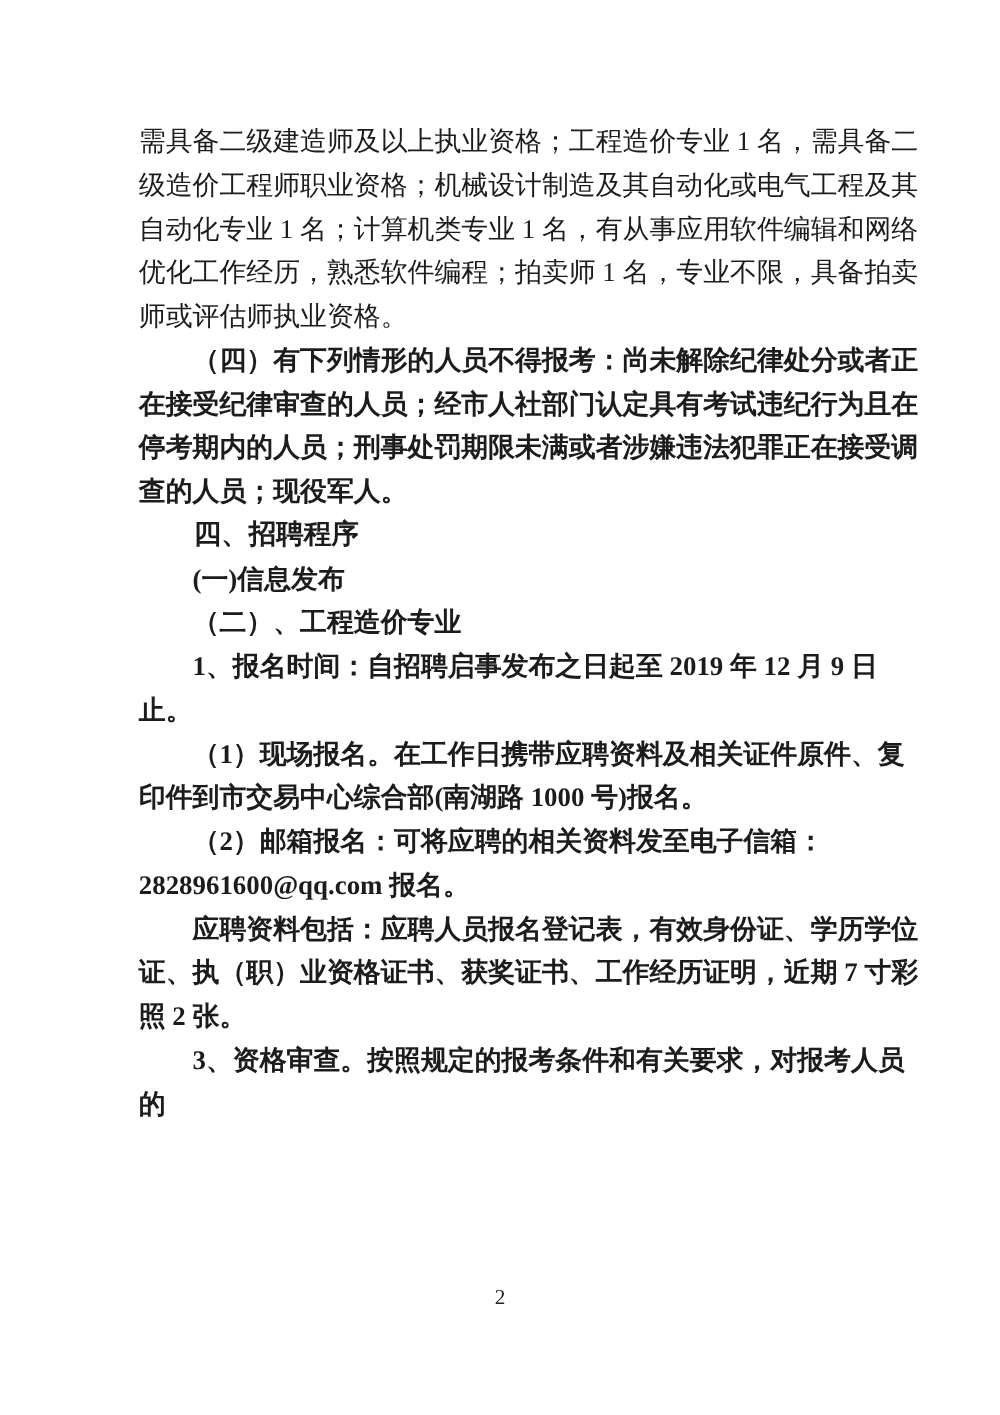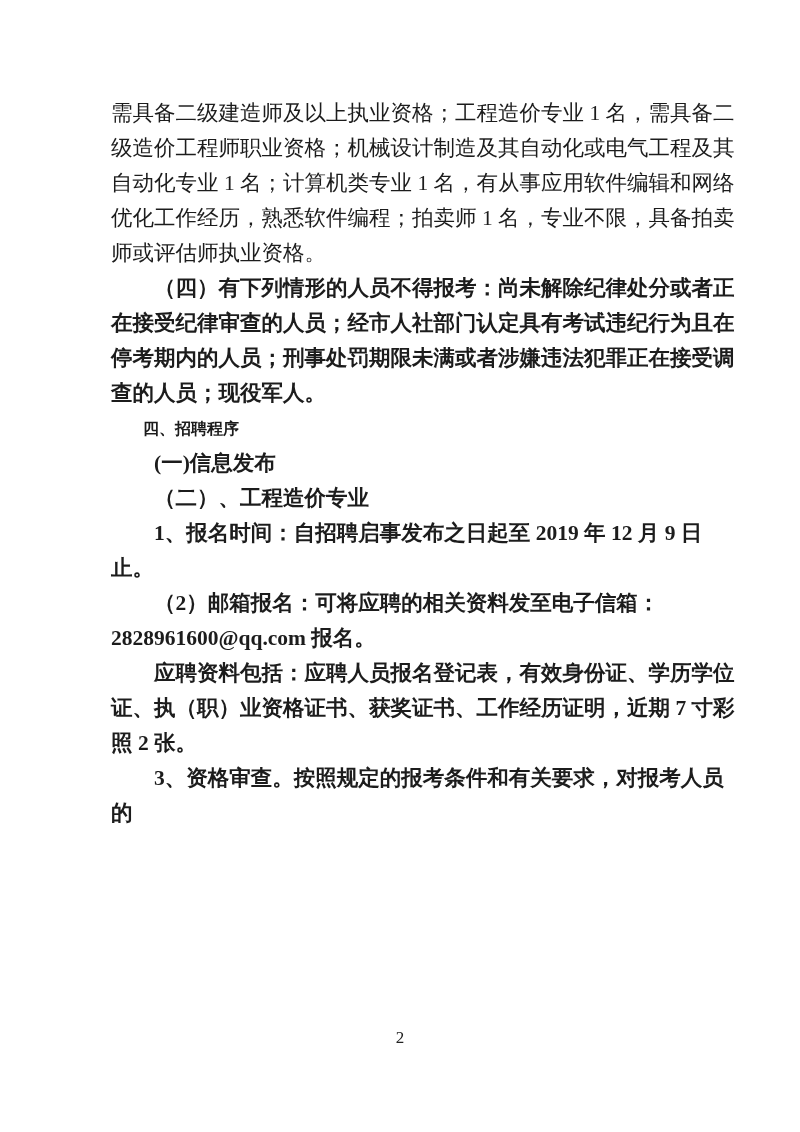--- a/index.html
+++ b/index.html
@@ -33,23 +33,23 @@
   }
   .content p {
     margin: 0;
     padding: 0;
   }
   .content p.indent {
     text-indent: 2em;
     font-weight: bold;
   }
   .content p.heading {
-    font-family: Liberation Sans, sans-serif;
+    font-family: Liberation Mono, monospace;
     font-weight: bold;
-    font-size: 16px;
+    font-size: 22px;
   }
   .footer {
     position: absolute;
     left: 0;
     top: 1028px;
     width: 100%;
     text-align: center;
     font-size: 17px;
     color: #222222;
     font-family: "Liberation Serif", "DejaVu Serif", serif;
@@ -59,18 +59,19 @@
 <body>
 
 <div class="page">
   <div class="content">
     <p>需具备二级建造师及以上执业资格；工程造价专业 1 名，需具备二级造价工程师职业资格；机械设计制造及其自动化或电气工程及其自动化专业 1 名；计算机类专业 1 名，有从事应用软件编辑和网络优化工作经历，熟悉软件编程；拍卖师 1 名，专业不限，具备拍卖师或评估师执业资格。</p>
     <p class="indent">（四）有下列情形的人员不得报考：尚未解除纪律处分或者正在接受纪律审查的人员；经市人社部门认定具有考试违纪行为且在停考期内的人员；刑事处罚期限未满或者涉嫌违法犯罪正在接受调查的人员；现役军人。</p>
     <p class="indent heading">四、招聘程序</p>
     <p class="indent">(一)信息发布</p>
     <p class="indent">（二）、工程造价专业</p>
     <p class="indent">1、报名时间：自招聘启事发布之日起至 2019 年 12 月 9 日止。</p>
+    <p class="indent">（1）现场报名。在工作日携带应聘资料及相关证件原件、复印件到市交易中心综合部(南湖路 1000 号)报名。</p>
     <p class="indent">（2）邮箱报名：可将应聘的相关资料发至电子信箱：2828961600@qq.com 报名。</p>
     <p class="indent">应聘资料包括：应聘人员报名登记表，有效身份证、学历学位证、执（职）业资格证书、获奖证书、工作经历证明，近期 7 寸彩照 2 张。</p>
     <p class="indent">3、资格审查。按照规定的报考条件和有关要求，对报考人员的</p>
   </div>
   <div class="footer">2</div>
 </div>
 
 </body></html>

